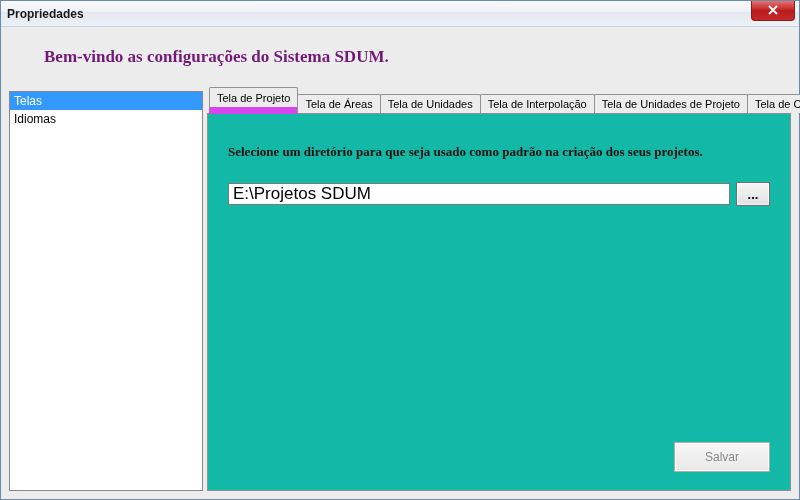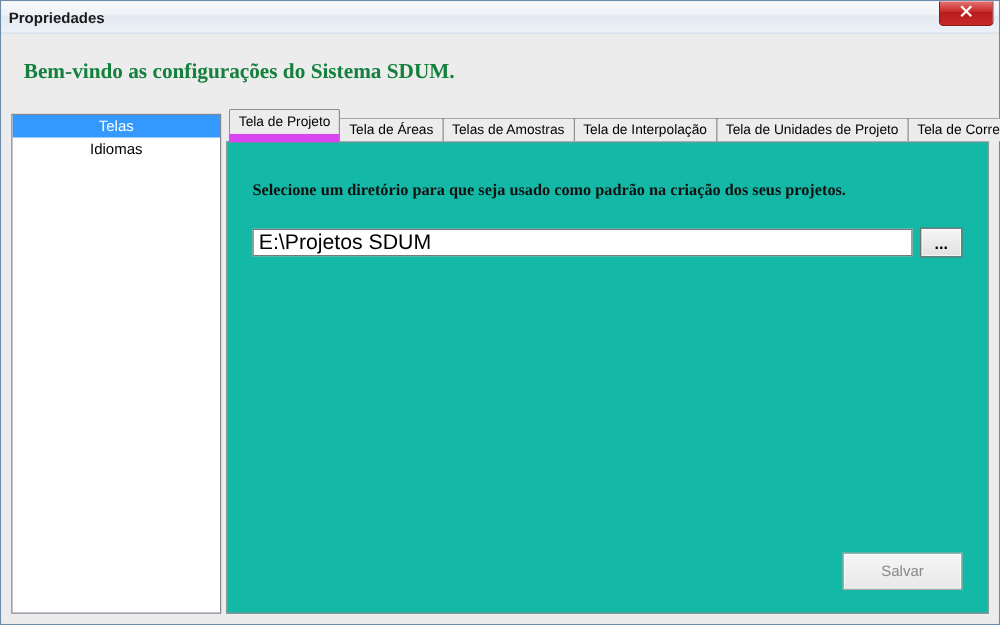--- a/index.html
+++ b/index.html
@@ -60,34 +60,34 @@
       padding: 6px 8px 8px 8px;
       gap: 6px;
     }
     .heading-box {
       padding: 14px 10px 18px 10px;
     }
     .heading {
       font-family: Georgia, "Times New Roman", serif;
       font-weight: bold;
       font-size: 17px;
-      color: #15803d;
+      color: #701a75;
+      margin-left: 25px;
     }
     .content-row {
       flex: 1;
       display: flex;
       gap: 4px;
       min-height: 0;
     }
     .sidebar {
-      width: 168px;
+      width: 194px;
       background: #fff;
       border: 1px solid #828790;
       overflow: auto;
-      text-align: center;
     }
     .sidebar-item {
       font-size: 12px;
       padding: 1px 4px;
       cursor: pointer;
       color: #000;
       line-height: 16px;
     }
     .sidebar-item.selected {
       background: #3399ff;
@@ -221,21 +221,21 @@
       <div class="main">
 
         <div class="tabstrip">
           <div class="tab active">
             <span>Tela de Projeto</span>
           </div>
           <div class="tab">
             <span>Tela de Áreas</span>
           </div>
           <div class="tab">
-            <span>Telas de Amostras</span>
+            <span>Tela de Unidades</span>
           </div>
           <div class="tab">
             <span>Tela de Interpolação</span>
           </div>
           <div class="tab">
             <span>Tela de Unidades de Projeto</span>
           </div>
           <div class="tab">
             <span>Tela de Correlação</span>
           </div>

